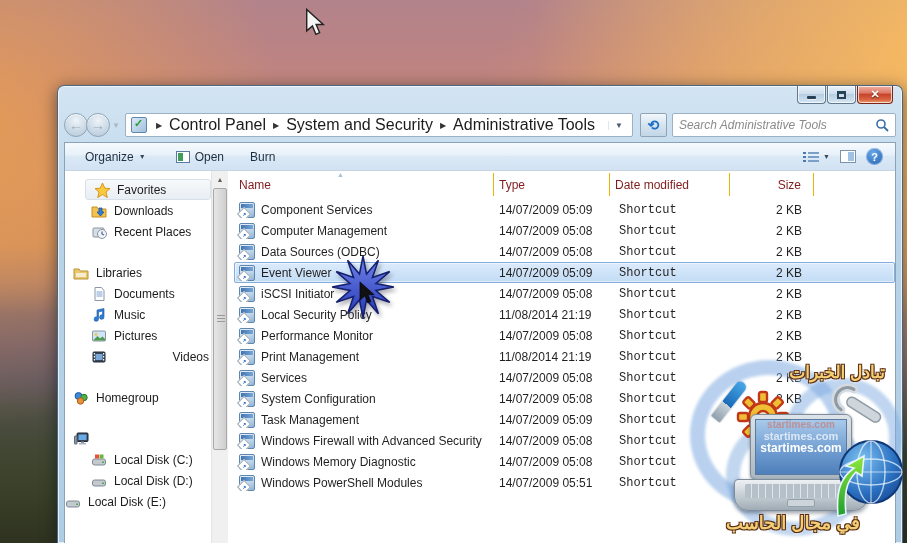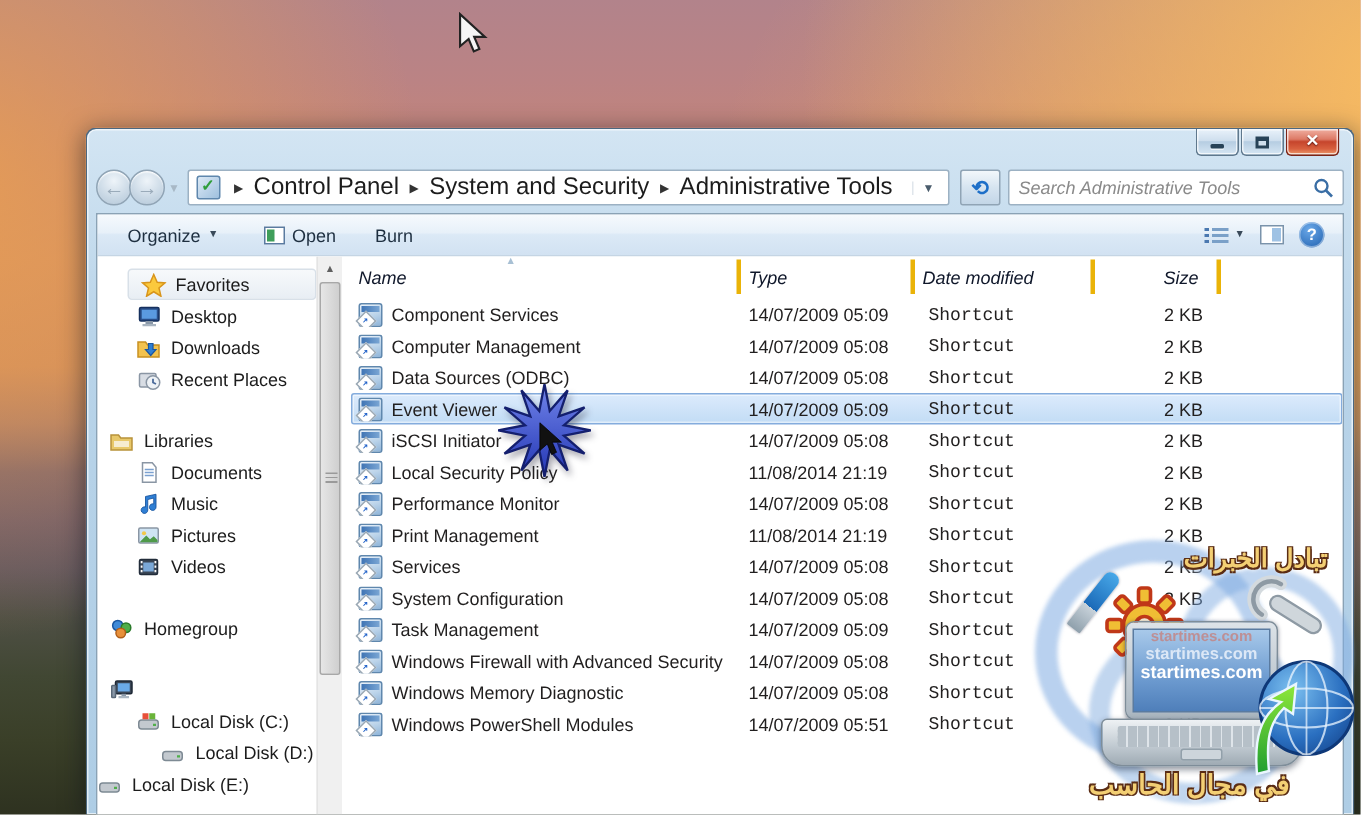--- a/index.html
+++ b/index.html
@@ -103,21 +103,21 @@
   .nav-icon { width:17px; height:17px; flex:none; display:flex; align-items:center; justify-content:center; }
 
   .nav-scrollbar { width:17px; flex:none; background:#f0f0f0; position:relative; border-left:1px solid #e4e4e4; }
   .sb-up { height:16px; display:flex; align-items:center; justify-content:center; font-size:7px; color:#606060; background:#f0f0f0; cursor:pointer; }
   .sb-thumb { position:absolute; left:1px; top:17px; width:14px; height:262px; background:linear-gradient(90deg,#e6e6e6,#cfcfcf); border:1px solid #a8a8a8; border-radius:2px; cursor:pointer; }
   .sb-grip { position:absolute; left:3px; top:50%; width:8px; height:7px; margin-top:-4px;
     background:repeating-linear-gradient(180deg,#9a9a9a 0 1px, transparent 1px 3px); }
 
   .file-area { flex:1; padding-left:6px; position:relative; overflow:hidden; }
   .hdr-row { display:flex; height:23px; align-items:center; margin-top:2px; position:relative; }
-  .hdr-cell { font-size:12px; color:#0f172a; padding-left:5px; border-right:3px solid #eab308; height:100%; display:flex; align-items:center;font-style:italic; }
+  .hdr-cell { font-size:12px; color:#7f1d1d; padding-left:5px; border-right:1px solid #eab308; height:100%; display:flex; align-items:center; }
   .sort-glyph { position:absolute; left:103px; top:-2px; font-size:7px; color:#a8c0d4; }
   .c-name { width:260px; } .c-date { width:120px; } .c-type { width:116px; } .c-size { width:84px; justify-content:flex-end; padding-right:12px; }
 
   .rows { margin-top:3px; }
   .file-row { display:flex; height:21px; align-items:center; border:1px solid transparent; border-radius:2px; cursor:pointer; }
   .file-row.selected { background:linear-gradient(180deg,#dcebfc,#c2dcf5); border-color:#84acdd; box-shadow:inset 0 0 0 1px rgba(255,255,255,.5); }
   .cell { font-size:12px; color:#211f1f; white-space:nowrap; overflow:hidden; }
   .cell.name { width:259px; display:flex; align-items:center; gap:6px; padding-left:4px; }
   .cell.date { width:120px; padding-left:5px; color:#211f1f; }
   .cell.type { width:116px; padding-left:5px;font-family:Liberation Mono, monospace; }
@@ -256,31 +256,20 @@
               <span class="nav-icon" data-interactable="false">
                 <svg width="17" height="16" viewBox="0 0 17 16">
                   <polygon points="8.5,1 10.8,6.2 16,6.6 12,10 13.3,15.5 8.5,12.5 3.7,15.5 5,10 1,6.6 6.2,6.2" fill="#fbc93d" stroke="#d8951c"></polygon>
                 </svg>
               </span>
               <span class="lbl" data-interactable="false">Favorites</span>
             </div>
             <div class="nav-item" data-interactable="true" style="padding-left: 26px;">
               <span class="nav-icon" data-interactable="false">
                 <svg width="17" height="16" viewBox="0 0 17 16">
-                  <rect x="2" y="2" width="13" height="9" rx="1" fill="#2a4f8a" stroke="#16305e"></rect>
-                  <rect x="3.5" y="3.5" width="10" height="6" fill="#5a9ae0"></rect>
-                  <rect x="6" y="11" width="5" height="2" fill="#8a98a8"></rect>
-                  <rect x="4" y="13" width="9" height="1.5" fill="#a8b4c0"></rect>
-                </svg>
-              </span>
-              <span class="lbl" data-interactable="false">Desktop</span>
-            </div>
-            <div class="nav-item" data-interactable="true" style="padding-left: 26px;">
-              <span class="nav-icon" data-interactable="false">
-                <svg width="17" height="16" viewBox="0 0 17 16">
                   <path d="M1 4 L6 4 L7.5 6 L15 6 L15 14 L1 14 Z" fill="#f2c24e" stroke="#c89020"></path>
                   <path d="M8 5 L8 9 L6 9 L9.5 13 L13 9 L11 9 L11 5 Z" fill="#2f7fd4" stroke="#1a56a0" stroke-width="0.8"></path>
                 </svg>
               </span>
               <span class="lbl" data-interactable="false">Downloads</span>
             </div>
             <div class="nav-item" data-interactable="true" style="padding-left: 26px;">
               <span class="nav-icon" data-interactable="false">
                 <svg width="17" height="16" viewBox="0 0 17 16">
                   <rect x="2" y="4" width="11" height="9" rx="1" fill="#d8dde4" stroke="#8a96a4"></rect>
@@ -322,21 +311,21 @@
             <div class="nav-item" data-interactable="true" style="padding-left: 26px;">
               <span class="nav-icon" data-interactable="false">
                 <svg width="17" height="16" viewBox="0 0 17 16">
                   <rect x="1.5" y="3" width="13" height="10" rx="1" fill="#cfe4f4" stroke="#8a96a4"></rect>
                   <circle cx="5" cy="6.5" r="1.4" fill="#f2c94a"></circle>
                   <path d="M2.5 12 L6.5 8 L9 10.5 L11.5 8.5 L14 11 L14 12.5 L2.5 12.5 Z" fill="#4f9a4a"></path>
                 </svg>
               </span>
               <span class="lbl" data-interactable="false">Pictures</span>
             </div>
-            <div class="nav-item" data-interactable="true" style="padding-left: 26px;">
+            <div class="nav-item" data-interactable="true" style="padding-left: 26px; justify-content: space-between;">
               <span class="nav-icon" data-interactable="false">
                 <svg width="17" height="16" viewBox="0 0 17 16">
                   <rect x="2" y="3" width="12" height="10" rx="1" fill="#3a4656" stroke="#222c3a"></rect>
                   <rect x="4.5" y="5" width="7" height="6" fill="#7aa8d8"></rect>
                   <rect x="2.8" y="4" width="1.2" height="1.5" fill="#fff"></rect>
                   <rect x="2.8" y="7" width="1.2" height="1.5" fill="#fff"></rect>
                   <rect x="2.8" y="10" width="1.2" height="1.5" fill="#fff"></rect>
                   <rect x="12" y="4" width="1.2" height="1.5" fill="#fff"></rect>
                   <rect x="12" y="7" width="1.2" height="1.5" fill="#fff"></rect>
                   <rect x="12" y="10" width="1.2" height="1.5" fill="#fff"></rect>
@@ -375,21 +364,21 @@
                   <rect x="11" y="9.5" width="2" height="1.5" fill="#4fae4a"></rect>
                   <rect x="4" y="2.5" width="4" height="4" fill="#e8503a"></rect>
                   <rect x="8.5" y="2.5" width="4" height="4" fill="#6ab43a"></rect>
                   <rect x="4" y="7" width="4" height="0 " fill="#2a7fd4"></rect>
                   <rect x="4" y="5" width="0" height="0" fill="#000"></rect>
                   <rect x="4" y="4.5" width="0" height="0" fill="#000"></rect>
                 </svg>
               </span>
               <span class="lbl" data-interactable="false">Local Disk (C:)</span>
             </div>
-            <div class="nav-item" data-interactable="true" style="padding-left: 26px; justify-content: flex-end;">
+            <div class="nav-item" data-interactable="true" style="padding-left: 26px;">
               <span class="nav-icon" data-interactable="false">
                 <svg width="17" height="16" viewBox="0 0 17 16">
                   <rect x="1.5" y="7" width="13" height="6" rx="2" fill="#c3c9cf" stroke="#7e8a94"></rect>
                   <rect x="11" y="9.5" width="2" height="1.5" fill="#4fae4a"></rect>
                 </svg>
               </span>
               <span class="lbl" data-interactable="false">Local Disk (D:)</span>
             </div>
             <div class="nav-item" data-interactable="true" style="">
               <span class="nav-icon" data-interactable="false">

